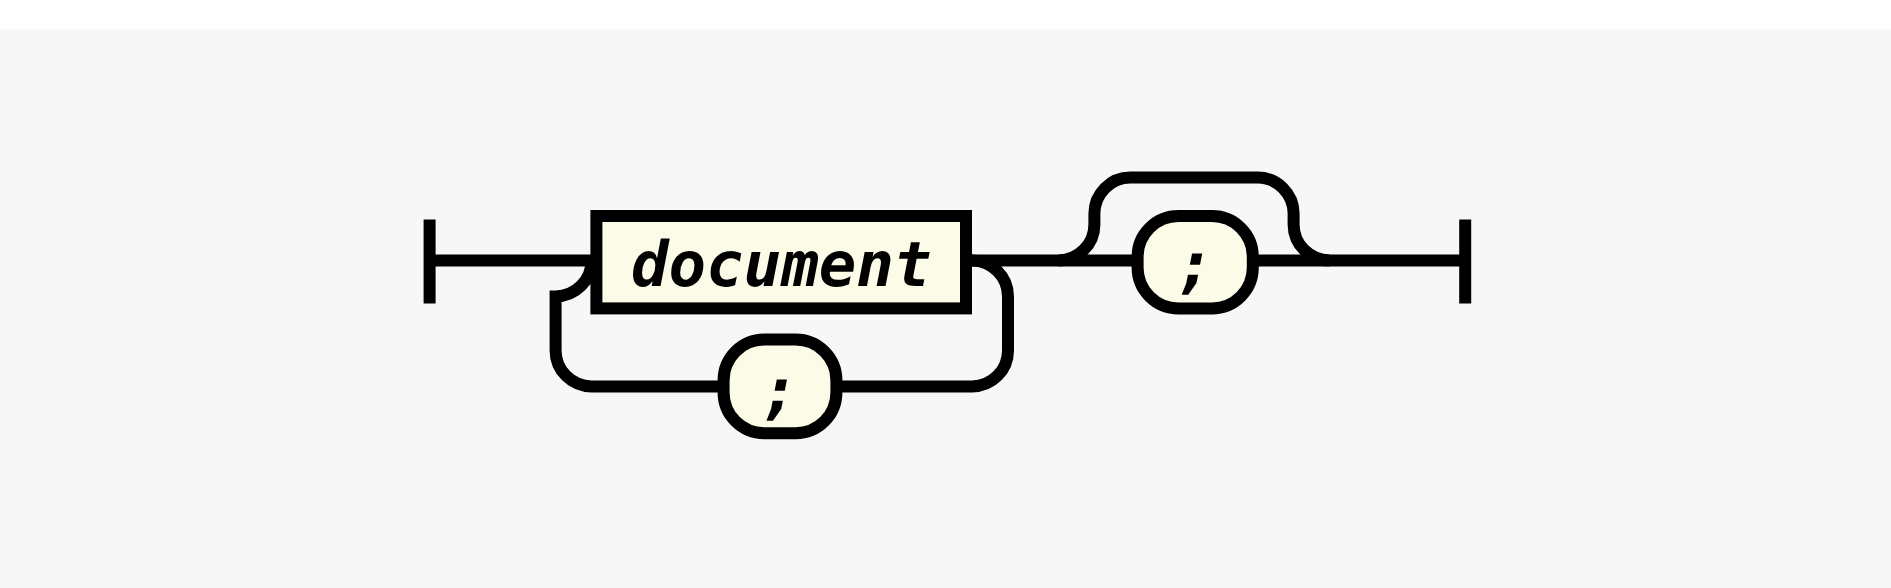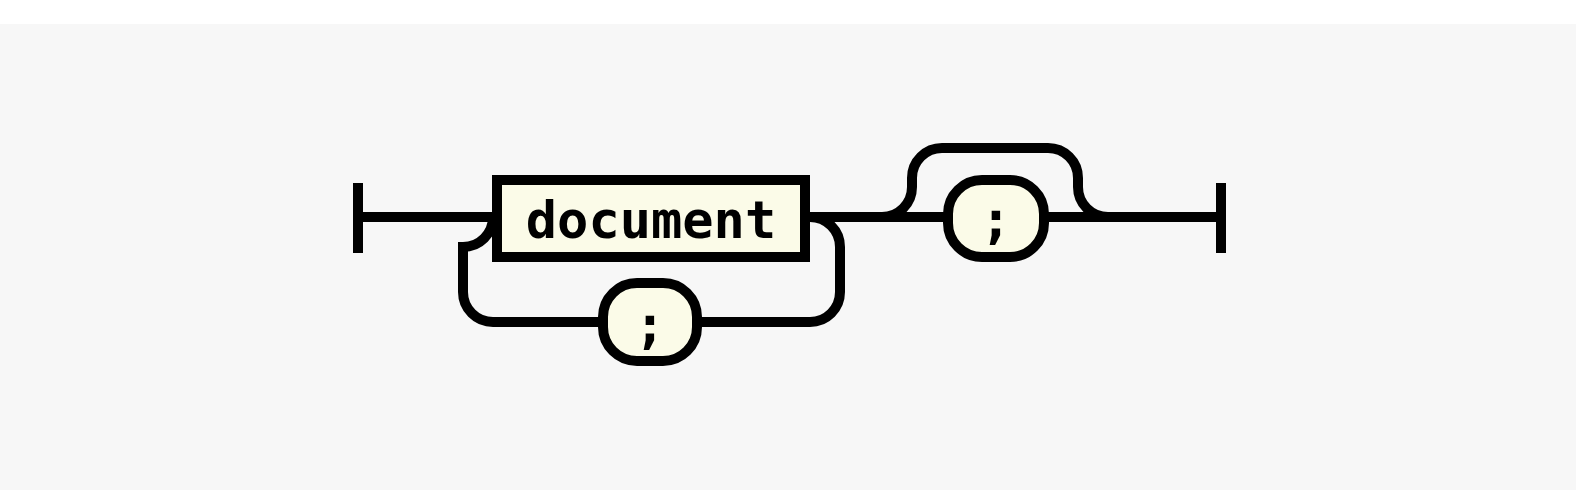--- a/index.html
+++ b/index.html
@@ -14,20 +14,21 @@
     position: absolute;
     left: 0; top: 0;
     width: 1576px;
     height: 24px;
   }
   .diagram-stage {
     position: absolute;
     left: 0; top: 0;
     width: 1412px;
     height: 490px;
+    font-style: italic;
   }
   svg.railroad { display: block; }
   svg.railroad .track {
     fill: none;
     stroke-width: 10;
     stroke-linecap: butt;
     stroke-linejoin: miter;
   }
   svg.railroad .node-shape {
     stroke-width: 10;

